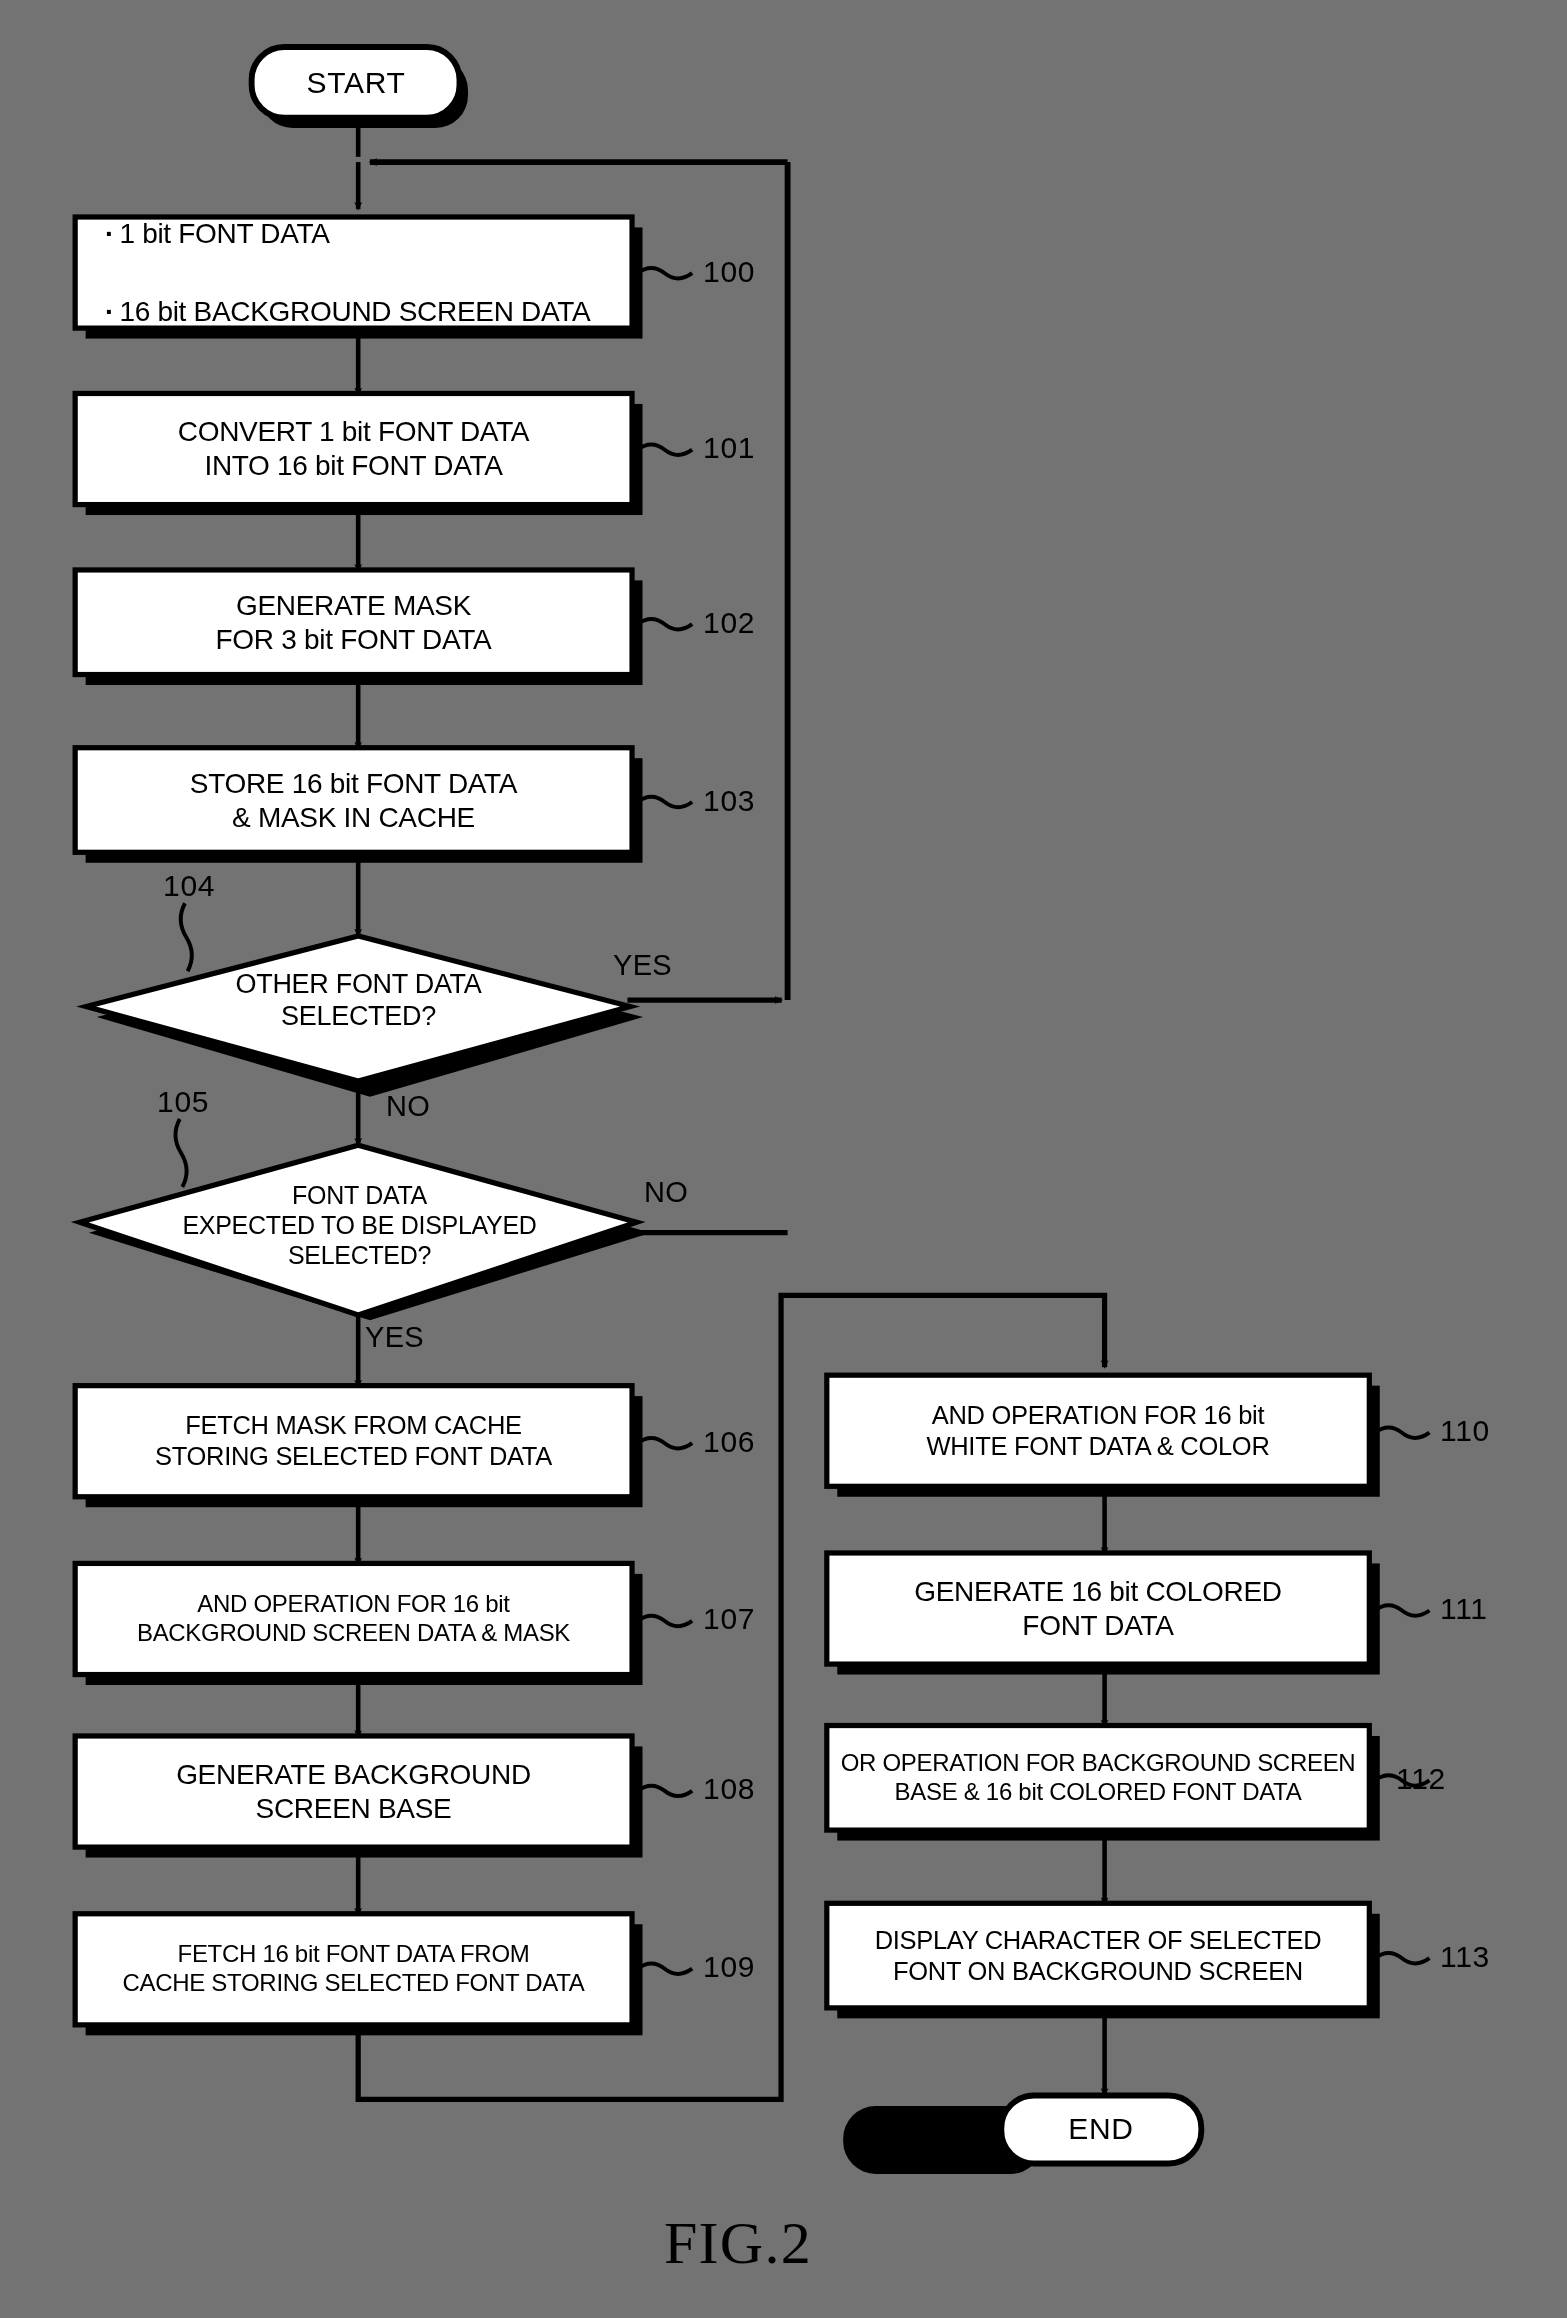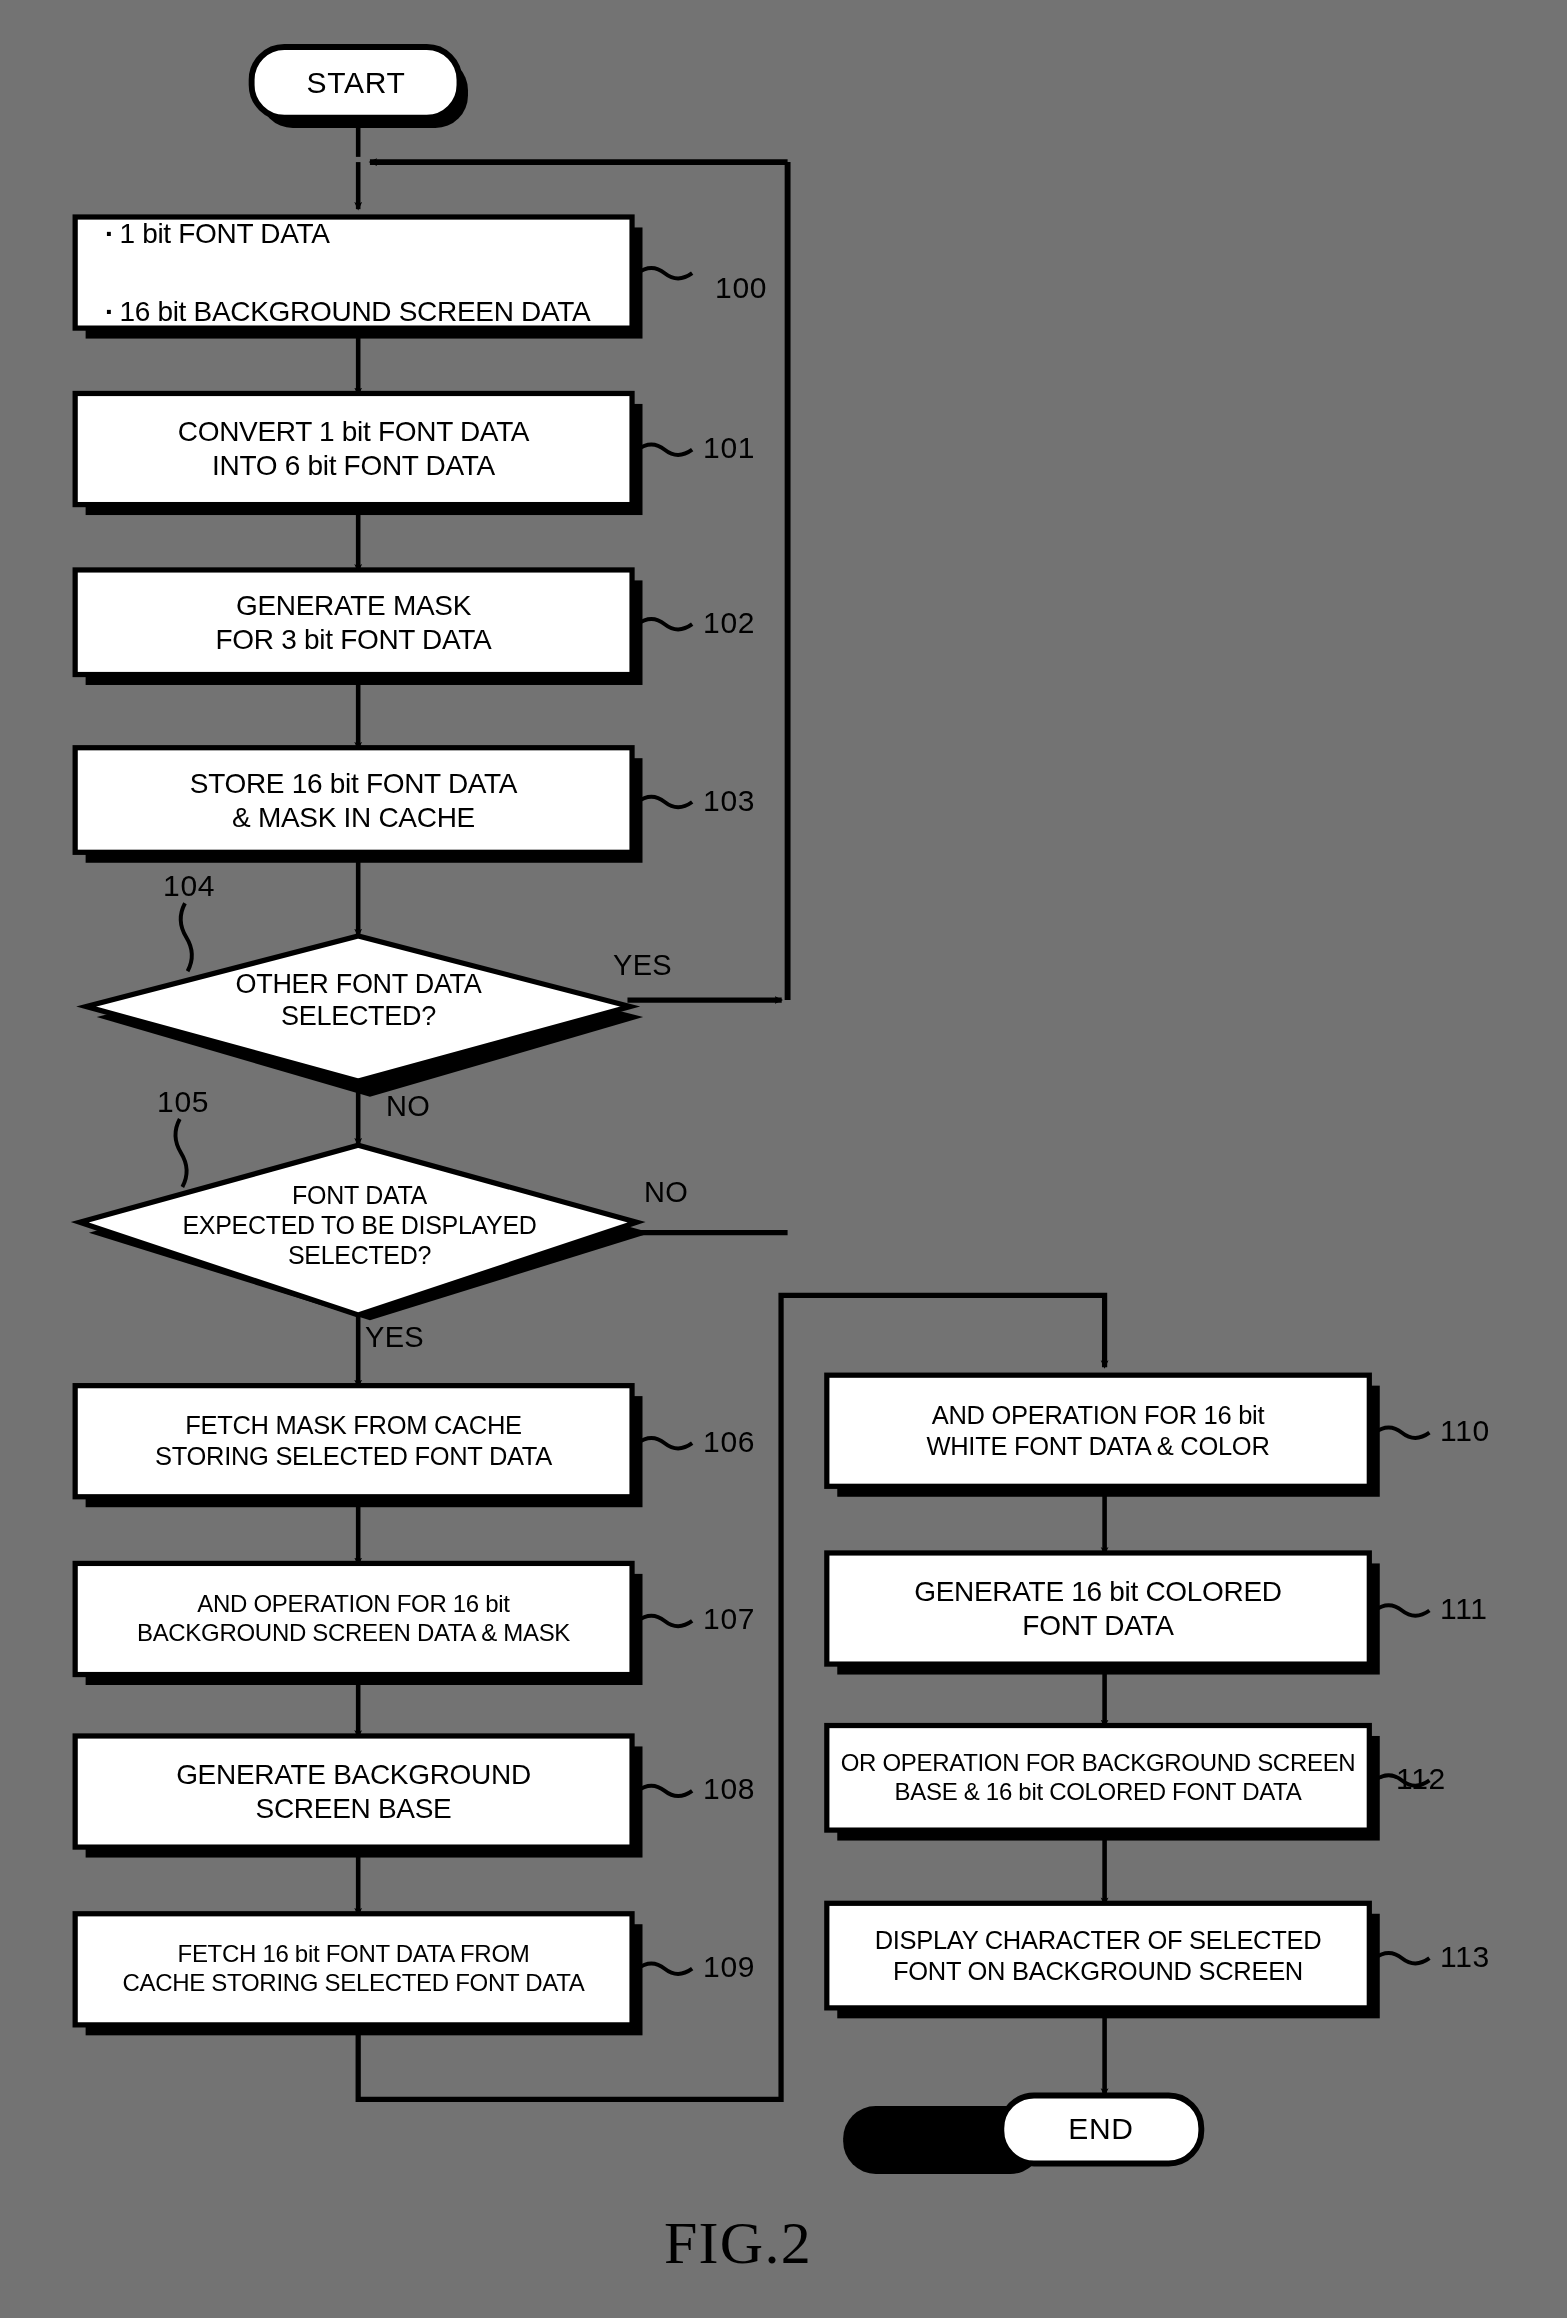--- a/index.html
+++ b/index.html
@@ -227,25 +227,25 @@
   </svg>
 
   <div class="node-text terminal-text" style="left:252px; top:47px; width:208px; height:71px;">
     <span>START</span>
   </div>
 
   <div class="node-text process-text left-align" style="left:105px; top:217px; width:516px; height:111px;">
     <span class="bullet-line">1 bit FONT DATA</span>
     <span class="bullet-line">16 bit BACKGROUND SCREEN DATA</span>
   </div>
-  <div class="ref-num" style="left:703px; top:271px;margin-left:12px;">100</div>
+  <div class="ref-num" style="left:703px; top:255px;">100</div>
 
   <div class="node-text process-text" style="left:75px; top:393px; width:557px; height:111px;">
     <span>CONVERT 1 bit FONT DATA</span>
-    <span>INTO 6 bit FONT DATA</span>
+    <span>INTO 16 bit FONT DATA</span>
   </div>
   <div class="ref-num" style="left:703px; top:431px;">101</div>
 
   <div class="node-text process-text" style="left:75px; top:570px; width:557px; height:105px;">
     <span>GENERATE MASK</span>
     <span>FOR 3 bit FONT DATA</span>
   </div>
   <div class="ref-num" style="left:703px; top:606px;">102</div>
 
   <div class="node-text process-text" style="left:75px; top:748px; width:557px; height:105px;">

